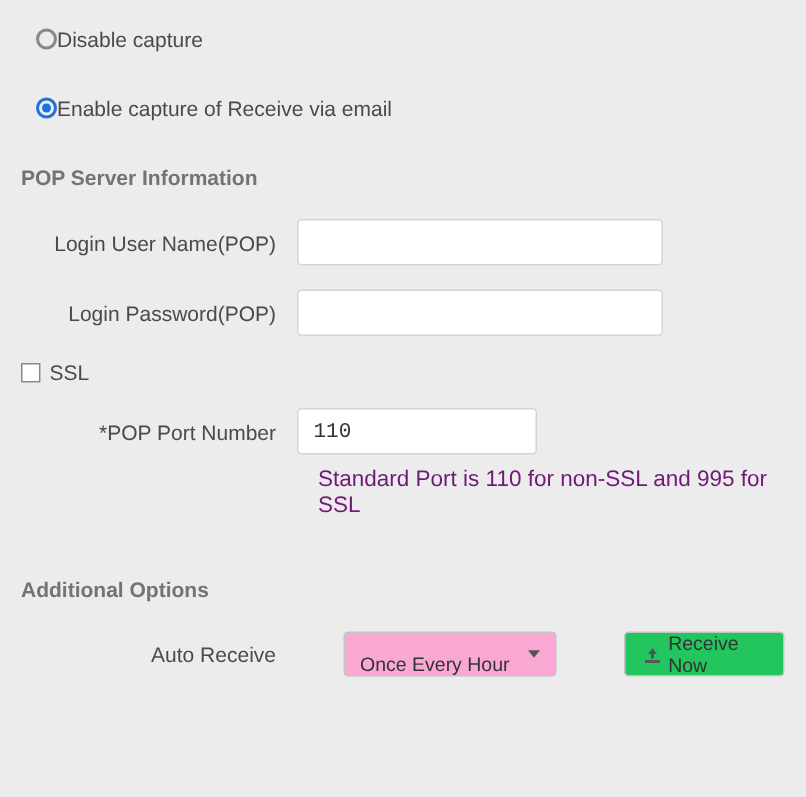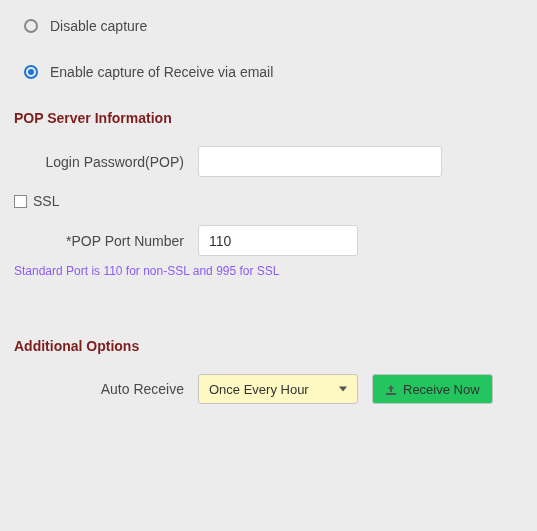--- a/index.html
+++ b/index.html
@@ -13,21 +13,21 @@
     width: 537px;
     height: 531px;
     overflow: hidden;
   }
   .container {
     padding: 18px 14px;
   }
   .radio-row {
     display: flex;
     align-items: center;
-    gap: 12px;
+    gap: 0;
     margin-bottom: 30px;
     padding-left: 10px;
   }
   .radio-row:last-of-type { margin-bottom: 28px; }
   .radio {
     width: 14px;
     height: 14px;
     border: 2px solid #888;
     border-radius: 50%;
     position: relative;
@@ -39,24 +39,24 @@
   .radio.selected::after {
     content: "";
     position: absolute;
     top: 2px; left: 2px;
     width: 6px; height: 6px;
     background: #1e73d8;
     border-radius: 50%;
   }
   .radio-label { color: #4a4a4a; font-size: 14px; }
   .section-header {
-    color: #7f1d1d;
+    color: #737373;
     font-weight: 600;
     font-size: 14px;
-    margin: 20px 0 20px 0;
+    margin: 0 0 20px 0;
   }
   .form-row {
     display: flex;
     align-items: center;
     margin-bottom: 16px;
   }
   .form-label {
     width: 184px;
     text-align: right;
     padding-right: 14px;
@@ -66,53 +66,55 @@
   }
   .text-input {
     width: 244px;
     height: 31px;
     border: 1px solid #d4d4d4;
     border-radius: 3px;
     background: #fff;
     padding: 0 10px;
     font-size: 14px;
     color: #333;
+    font-family: Liberation Mono, monospace;
   }
   .text-input.small { width: 160px; }
   .checkbox {
     width: 13px;
     height: 13px;
     border: 1px solid #888;
     background: #fff;
     flex-shrink: 0;
   }
   .checkbox-wrap {
     display: flex;
     align-items: center;
     gap: 6px;
     color: #4a4a4a;
   }
   .help-text {
-    color: #8b5cf6;
-    font-size: 12px;
+    margin-left: 198px;
+    color: #701a75;
+    font-size: 15px;
     margin-top: -8px;
     margin-bottom: 14px;
   }
   .section-gap { height: 26px; }
   .select {
     width: 160px;
     height: 30px;
     border: 1px solid #c4c4c4;
     border-radius: 3px;
-    background: #fef9c3;
+    background: #f9a8d4;
     padding: 0 28px 0 10px;
     font-size: 13px;
     color: #333;
     display: flex;
-    align-items: center;
+    align-items: flex-end;
     position: relative;
     cursor: pointer;
   }
   .select .caret {
     position: absolute;
     right: 10px;
     top: 50%;
     transform: translateY(-50%);
     width: 0; height: 0;
     border-left: 4px solid transparent;
@@ -154,40 +156,44 @@
     left:5px; top:5px;
     width:2px; height:4px;
     background:#555;
   }
   .upload-base{
     position:absolute;
     left:1px; bottom:0;
     width:10px; height:2px;
     background:#555;
   }
-  .bottom-row { display:flex; align-items:center; }
+  .bottom-row { display:flex; align-items:center;gap:31px; }
 </style>
 </head>
 <body>
 
 <div class="container">
 
   <div class="radio-row">
     <div class="radio"></div>
     <span class="radio-label">Disable capture</span>
   </div>
 
   <div class="radio-row">
     <div class="radio selected"></div>
     <span class="radio-label">Enable capture of Receive via email</span>
   </div>
 
   <div class="section-header">POP Server Information</div>
 
 
+  <div class="form-row">
+    <div class="form-label">Login User Name(POP)</div>
+    <input class="text-input" type="text" value="" style="">
+  </div>
 
   <div class="form-row">
     <div class="form-label">Login Password(POP)</div>
     <input class="text-input" type="password" value="" style="">
   </div>
 
 
   <div class="form-row">
     <div class="checkbox-wrap">
       <div class="checkbox"></div>

